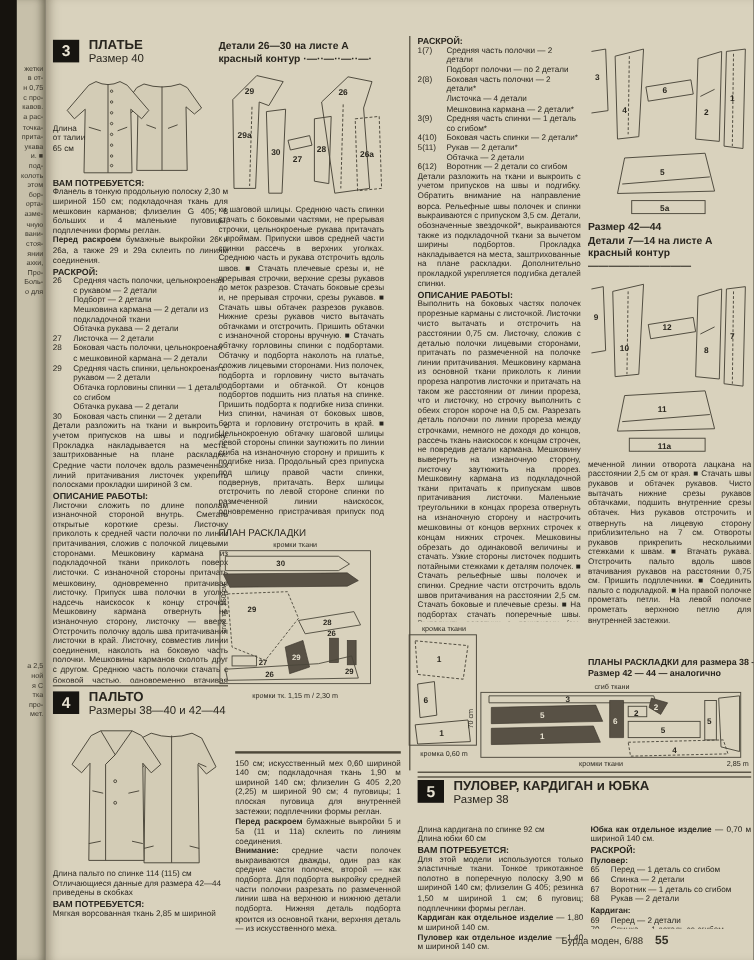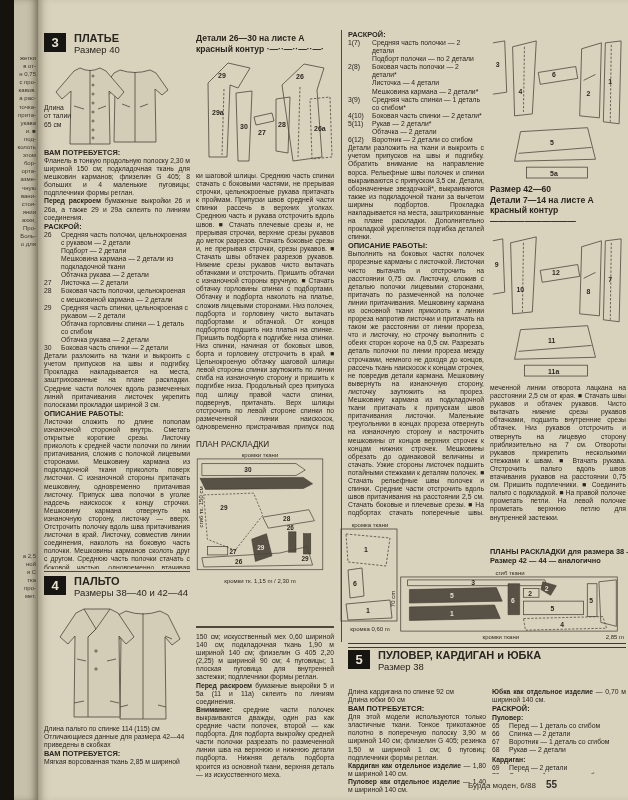--- a/index.html
+++ b/index.html
@@ -219,21 +219,21 @@
         <path class="ln" d="M30,100 L40,98"></path>
           <path class="ln" d="M75,100 L66,98"></path>
       </g>
     </svg>
     <div class="t" style="text-align:left;">Длина пальто по спинке 114 (115) см</div>
     <div class="t" style="text-align:left;">Отличающиеся данные для размера 42—44 приведены в скобках</div>
     <div class="h">ВАМ ПОТРЕБУЕТСЯ:</div>
     <div class="t">Мягкая ворсованная ткань 2,85 м шириной</div>
   </div>
 
-  <div class="abs clip" style="left:158px;top:33px;width:138px;height:590px;">
+  <div class="abs clip" style="left:144px;top:33px;width:138px;height:590px;">
     <div class="sheethead">
       <div>Детали 26—30 на листе А</div>
       <div><span>красный контур</span><span> ·—··—··—··—·</span></div>
     </div>
     <svg width="138" height="112" viewBox="0 0 138 112" style="margin:3px 0;">
       <g>
         <path class="ln" d="M12,26 L32,6 L54,11 L42,31 L34,28 L31,100 L13,100 Z"></path>
         <line class="lnd" x1="28" y1="32" x2="26" y2="98"></line>
         <text class="svgnum" x="22" y="21">29</text>
         <text class="svgnum" x="16" y="58">29а</text>
@@ -377,21 +377,21 @@
       <path class="ln" d="M116,10 L132,8 L130,92 L114,90 Z"></path>
       <line class="lnd" x1="122" y1="12" x2="121" y2="90"></line>
       <text class="svgnum" x="119" y="52">1</text>
       <path class="ln" d="M30,100 L98,96 L106,128 L24,130 Z"></path>
       <line class="ln" x1="28" y1="122" x2="102" y2="116"></line>
       <text class="svgnum" x="60" y="114">5</text>
       <rect class="ln" x="36" y="136" width="62" height="11"></rect>
       <text class="svgnum" x="60" y="145">5а</text>
     </svg>
     <div class="sheethead">
-      <div>Размер 42—60</div>
+      <div>Размер 42—44</div>
       <div>Детали 7—14 на листе А</div>
       <div><span>красный контур</span><span>——————————</span></div>
     </div>
     <svg width="134" height="150" viewBox="0 0 134 152" style="margin:3px 0 5px 0;">
       <path class="ln" d="M2,12 L12,10 L14,64 L2,66"></path>
       <text class="svgnum" x="4" y="38">9</text>
       <path class="ln" d="M20,14 L46,8 L42,84 L22,86 Z"></path>
       <line class="lnd" x1="33" y1="14" x2="32" y2="84"></line>
       <text class="svgnum" x="26" y="64">10</text>
       <path class="ln" d="M50,42 L88,36 L90,48 L52,54 Z"></path>

